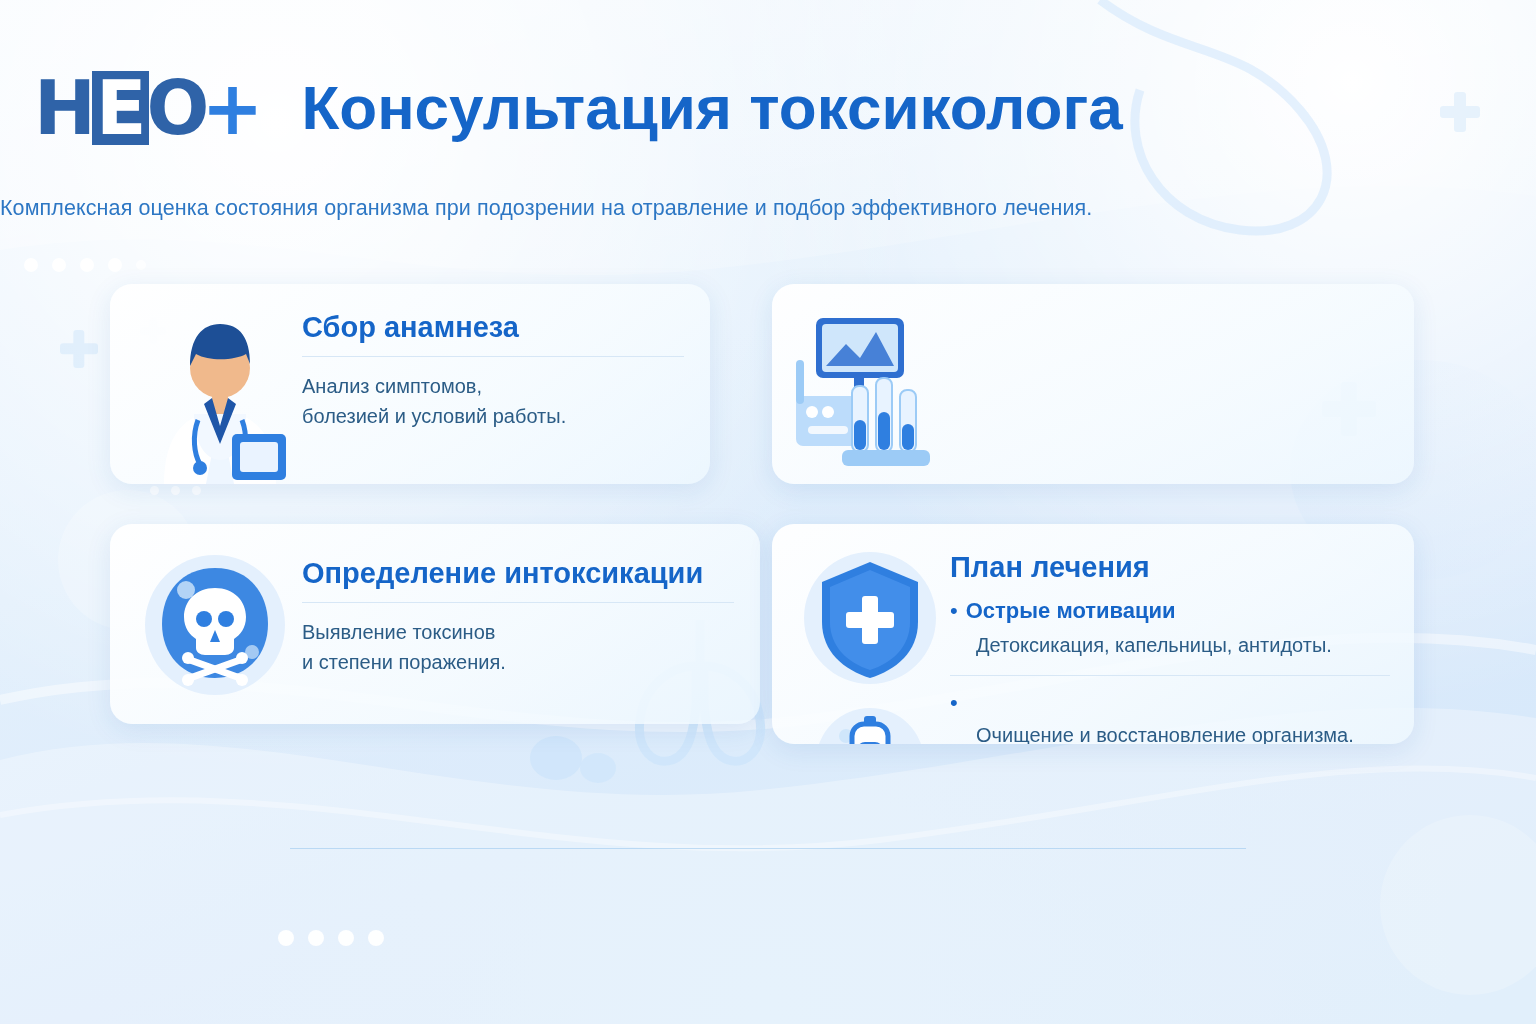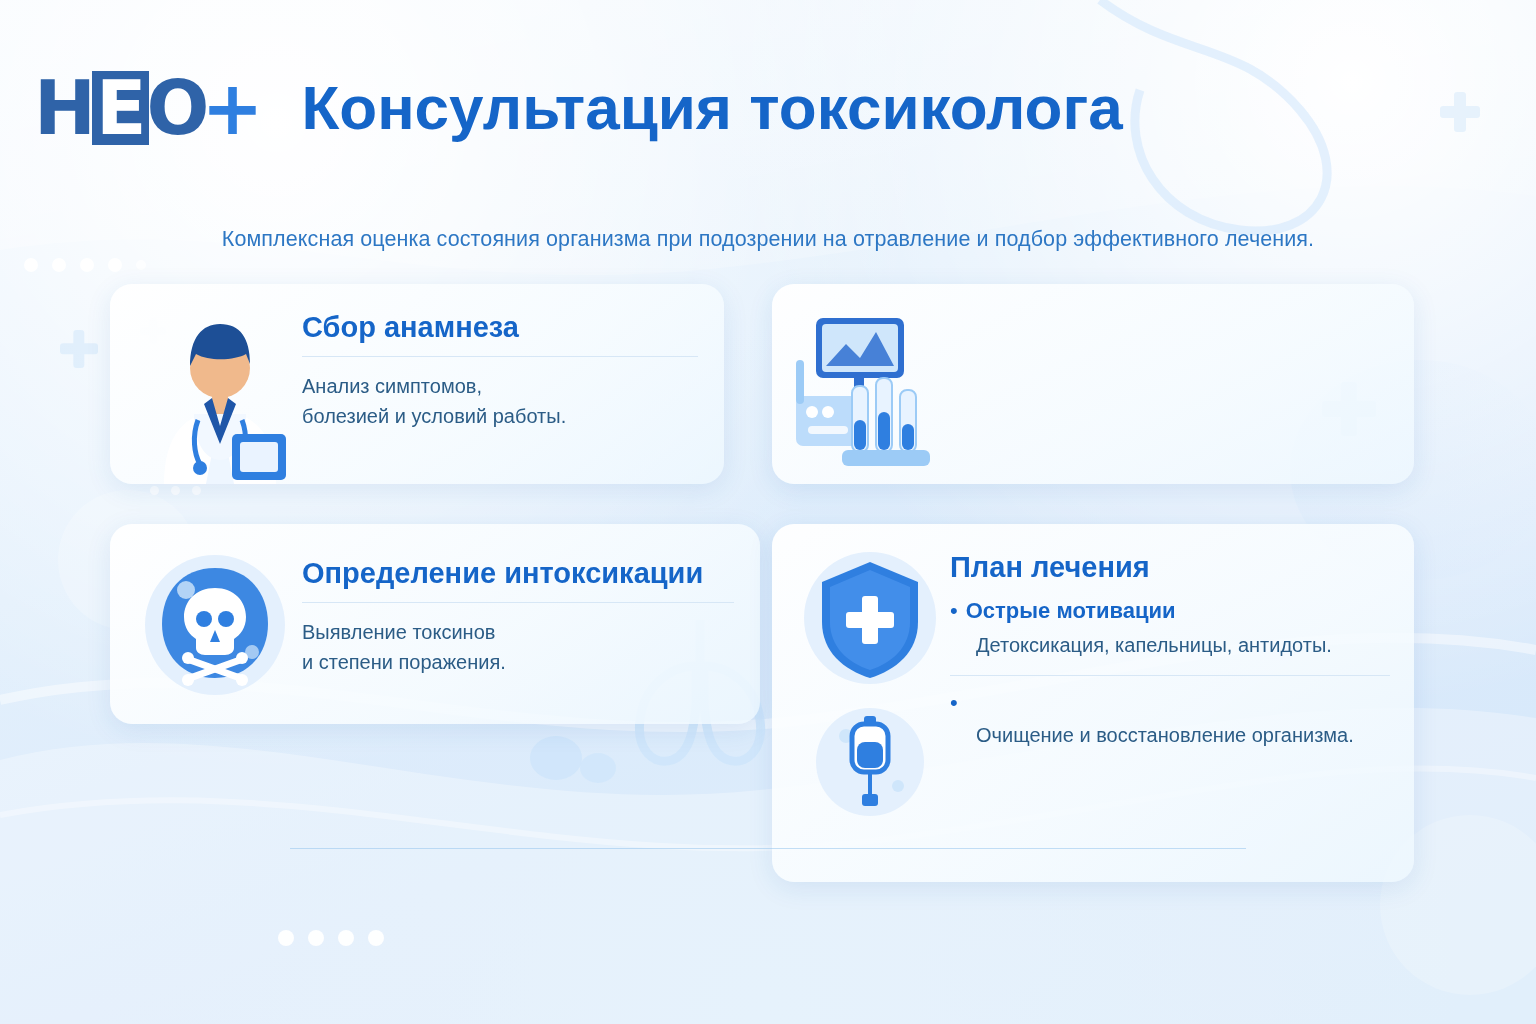--- a/index.html
+++ b/index.html
@@ -85,39 +85,38 @@
     font-weight: 700;
     color: #1565c8;
     line-height: 1;
     white-space: nowrap;
   }
   .subtitle {
     position: absolute;
     top: 196px;
     left: 0;
     width: 100%;
-    text-align: center;
+    text-align: left;
     font-size: 21.5px;
     color: #2d77c4;
     letter-spacing: .1px;
-    margin-top: 31px;
   }
 
   
   .card {
     position: absolute;
     border-radius: 22px;
     background: linear-gradient(145deg, rgba(255,255,255,.96) 0%, rgba(247,252,255,.88) 60%, rgba(238,248,255,.8) 100%);
     box-shadow: 0 6px 26px rgba(33,98,173,.10);
     overflow: hidden;
   }
-  .card-1 { left: 110px; top: 284px; width: 614px; height: 200px; }
+  .card-1 { left: 110px; top: 284px; width: 568px; height: 200px; padding-left: 32px; }
   .card-2 { left: 772px; top: 284px; width: 642px; height: 200px; }
   .card-3 { left: 110px; top: 524px; width: 650px; height: 200px; }
-  .card-4 { left: 772px; top: 524px; width: 642px; height: 358px; }
+  .card-4 { left: 772px; top: 524px; width: 642px; height: 220px; }
 
   .card-head {
     font-size: 29px;
     font-weight: 700;
     color: #1565c8;
     line-height: 1.1;
   }
   .divider {
     height: 1px;
     background: #d7e7f6;

